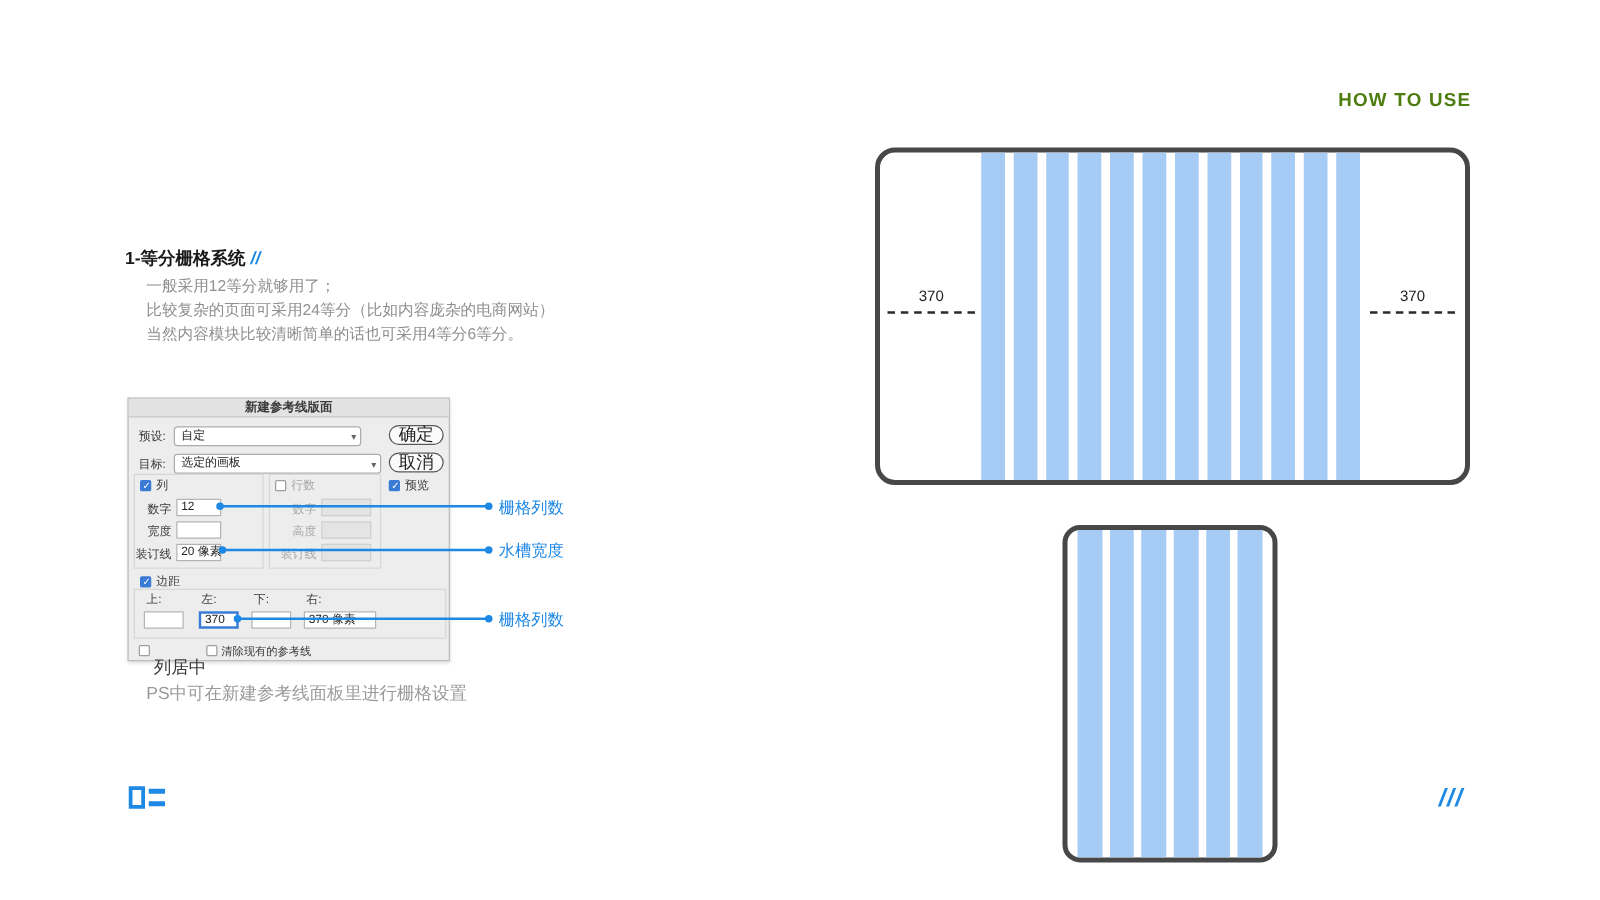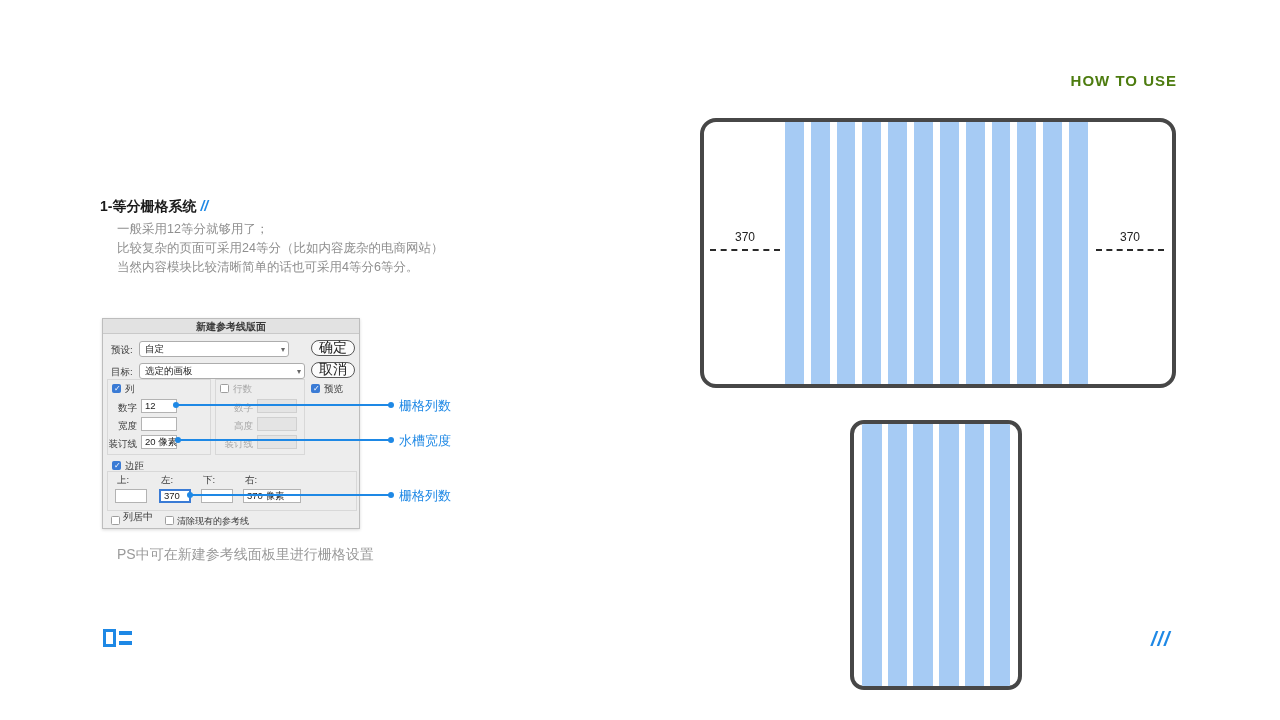--- a/index.html
+++ b/index.html
@@ -154,21 +154,21 @@
     <span class="dlg-label" style="left:58px;top:155px">左:</span>
     <span class="dlg-label" style="left:100px;top:155px">下:</span>
     <span class="dlg-label" style="left:142px;top:155px">右:</span>
 
     <div class="fld" style="left:12px;top:170px;width:32px"></div>
     <div class="fld focused" style="left:56px;top:170px;width:32px">370</div>
     <div class="fld" style="left:98px;top:170px;width:32px"></div>
     <div class="fld" style="left:140px;top:170px;width:58px">370 像素</div>
 
     <span class="cb" style="left:8px;top:197px"></span>
-    <span class="dlg-label" style="left:20px;top:192px;font-size:10px">列居中</span>
+    <span class="dlg-label" style="left:20px;top:208px;font-size:14px">列居中</span>
     <span class="cb" style="left:62px;top:197px"></span>
     <span class="dlg-label" style="left:74px;top:196px;font-size:9px">清除现有的参考线</span>
   </div>
 
   <div class="ann-line" style="left:176px;top:404px;width:216px"></div>
   <span class="ann-label" style="left:399px;top:397px">栅格列数</span>
 
   <div class="ann-line" style="left:178px;top:439px;width:214px"></div>
   <span class="ann-label" style="left:399px;top:432px">水槽宽度</span>
 

